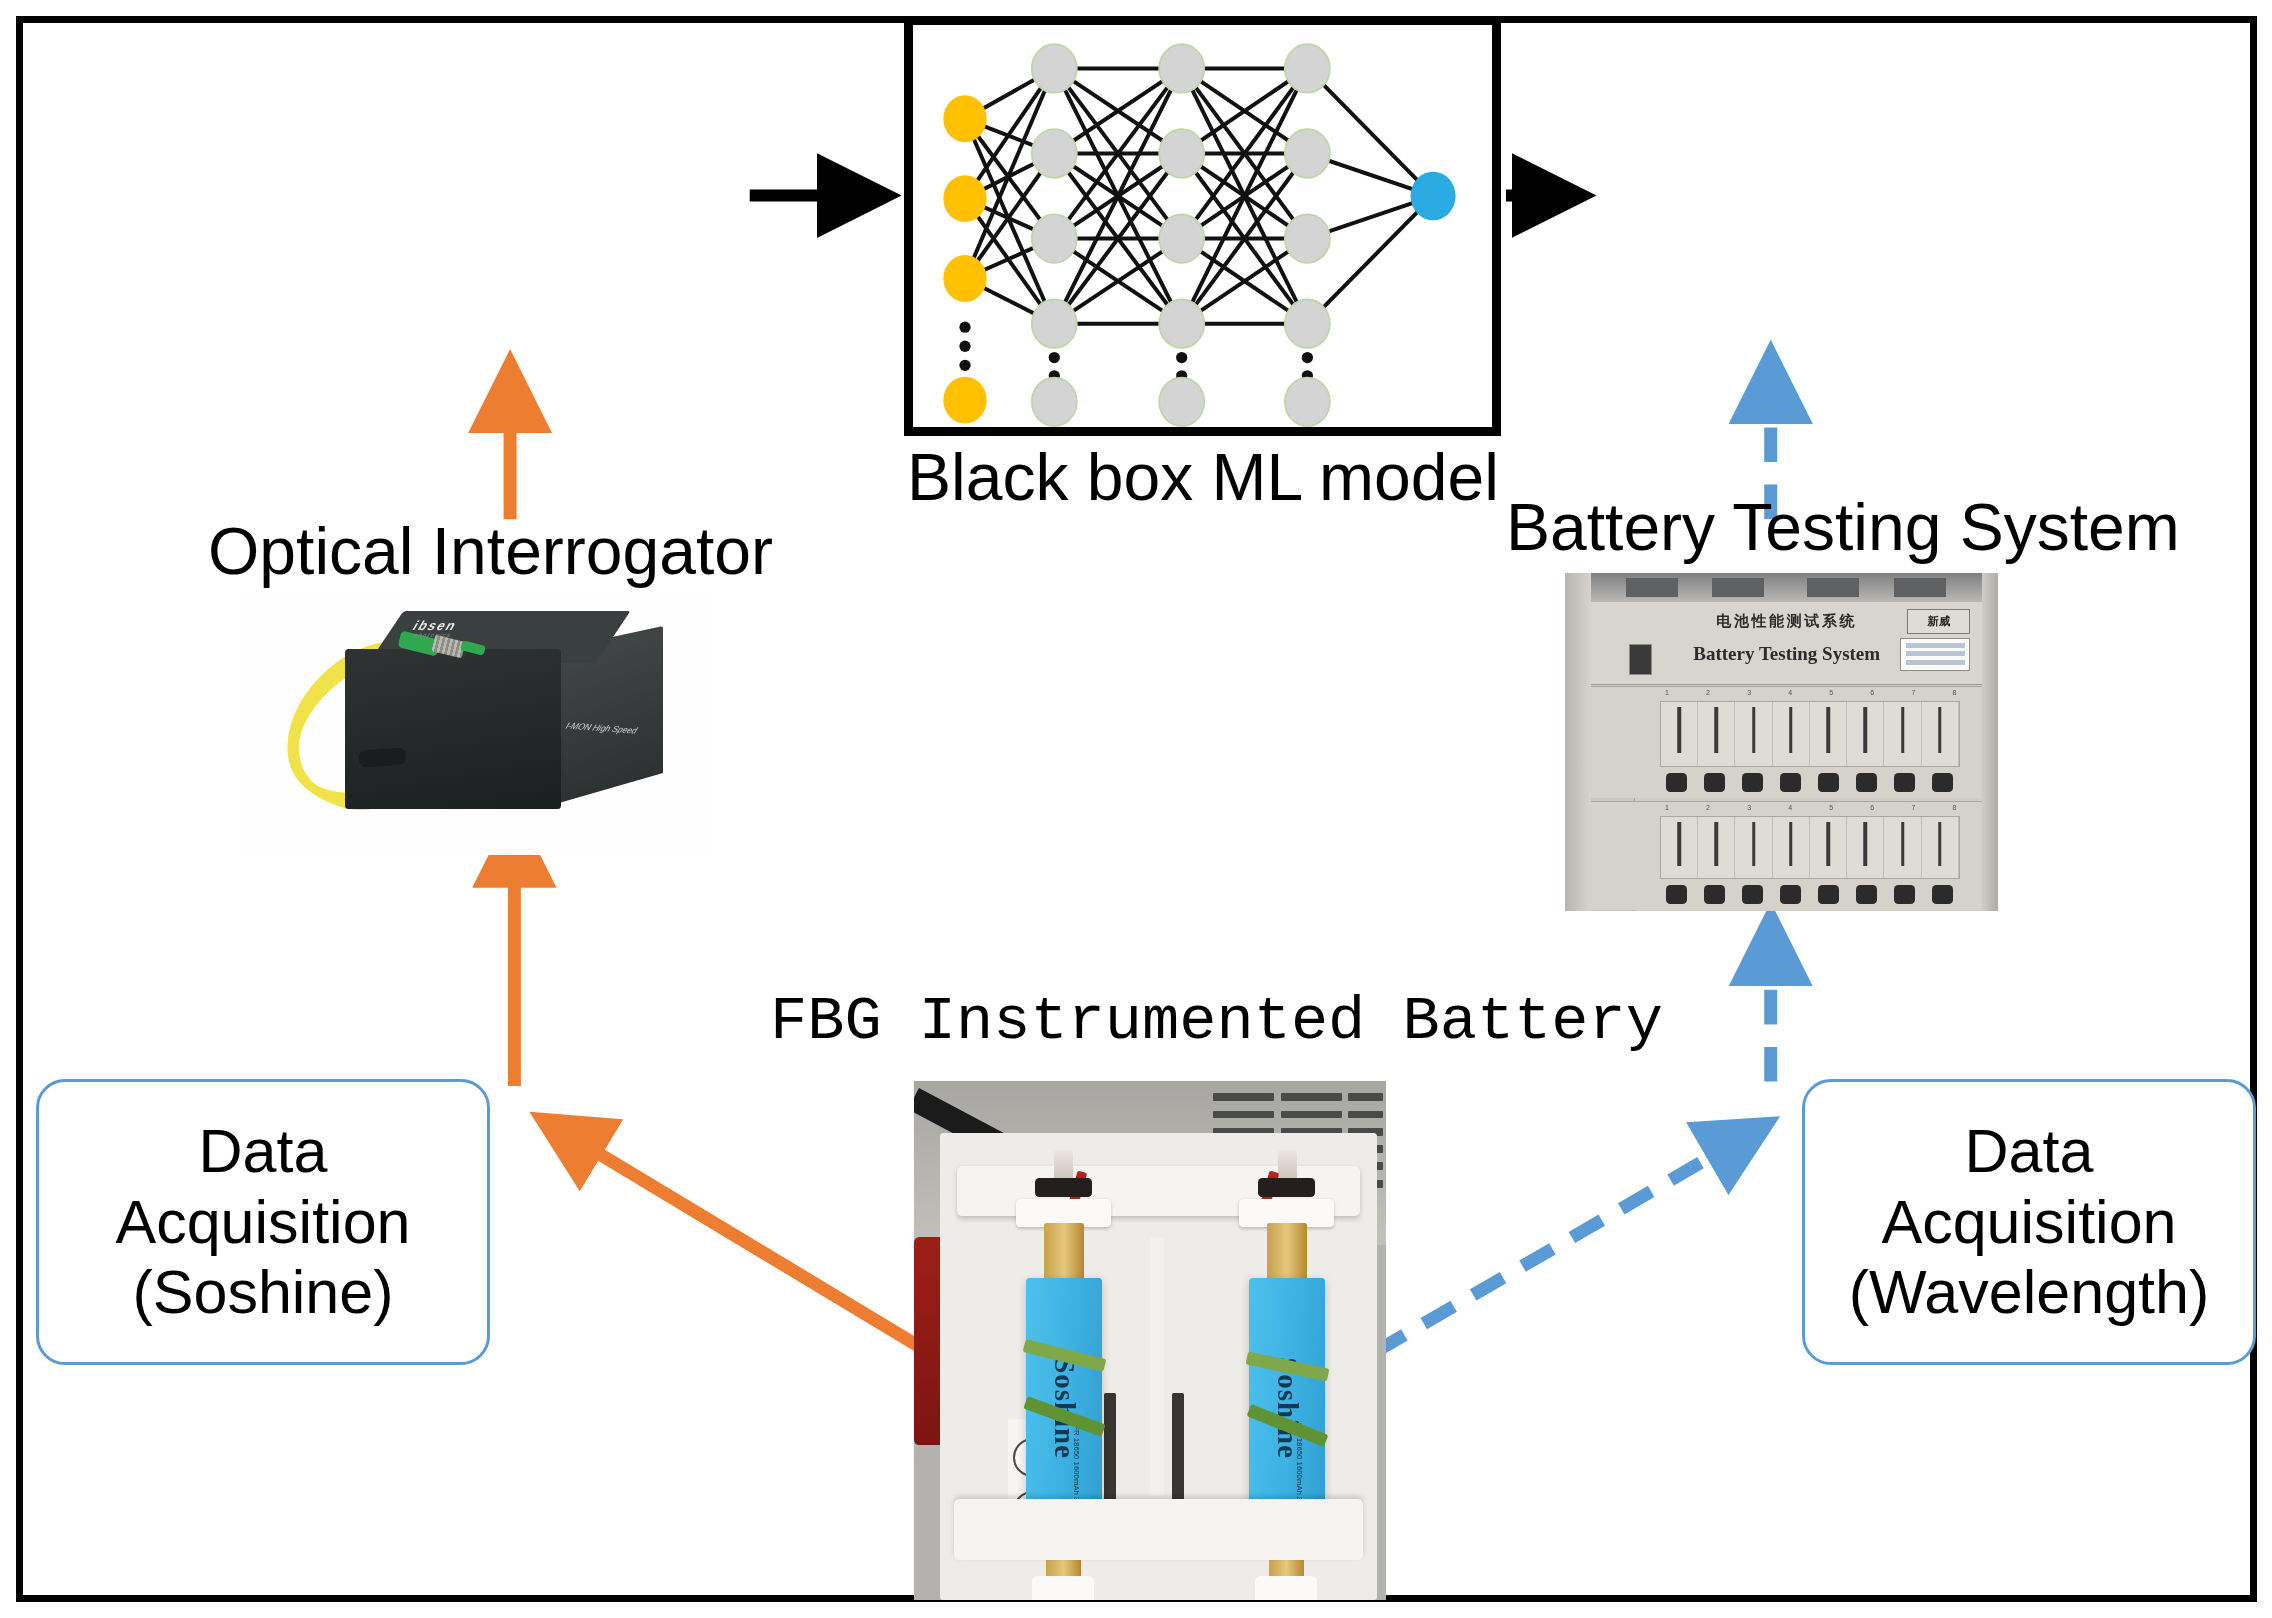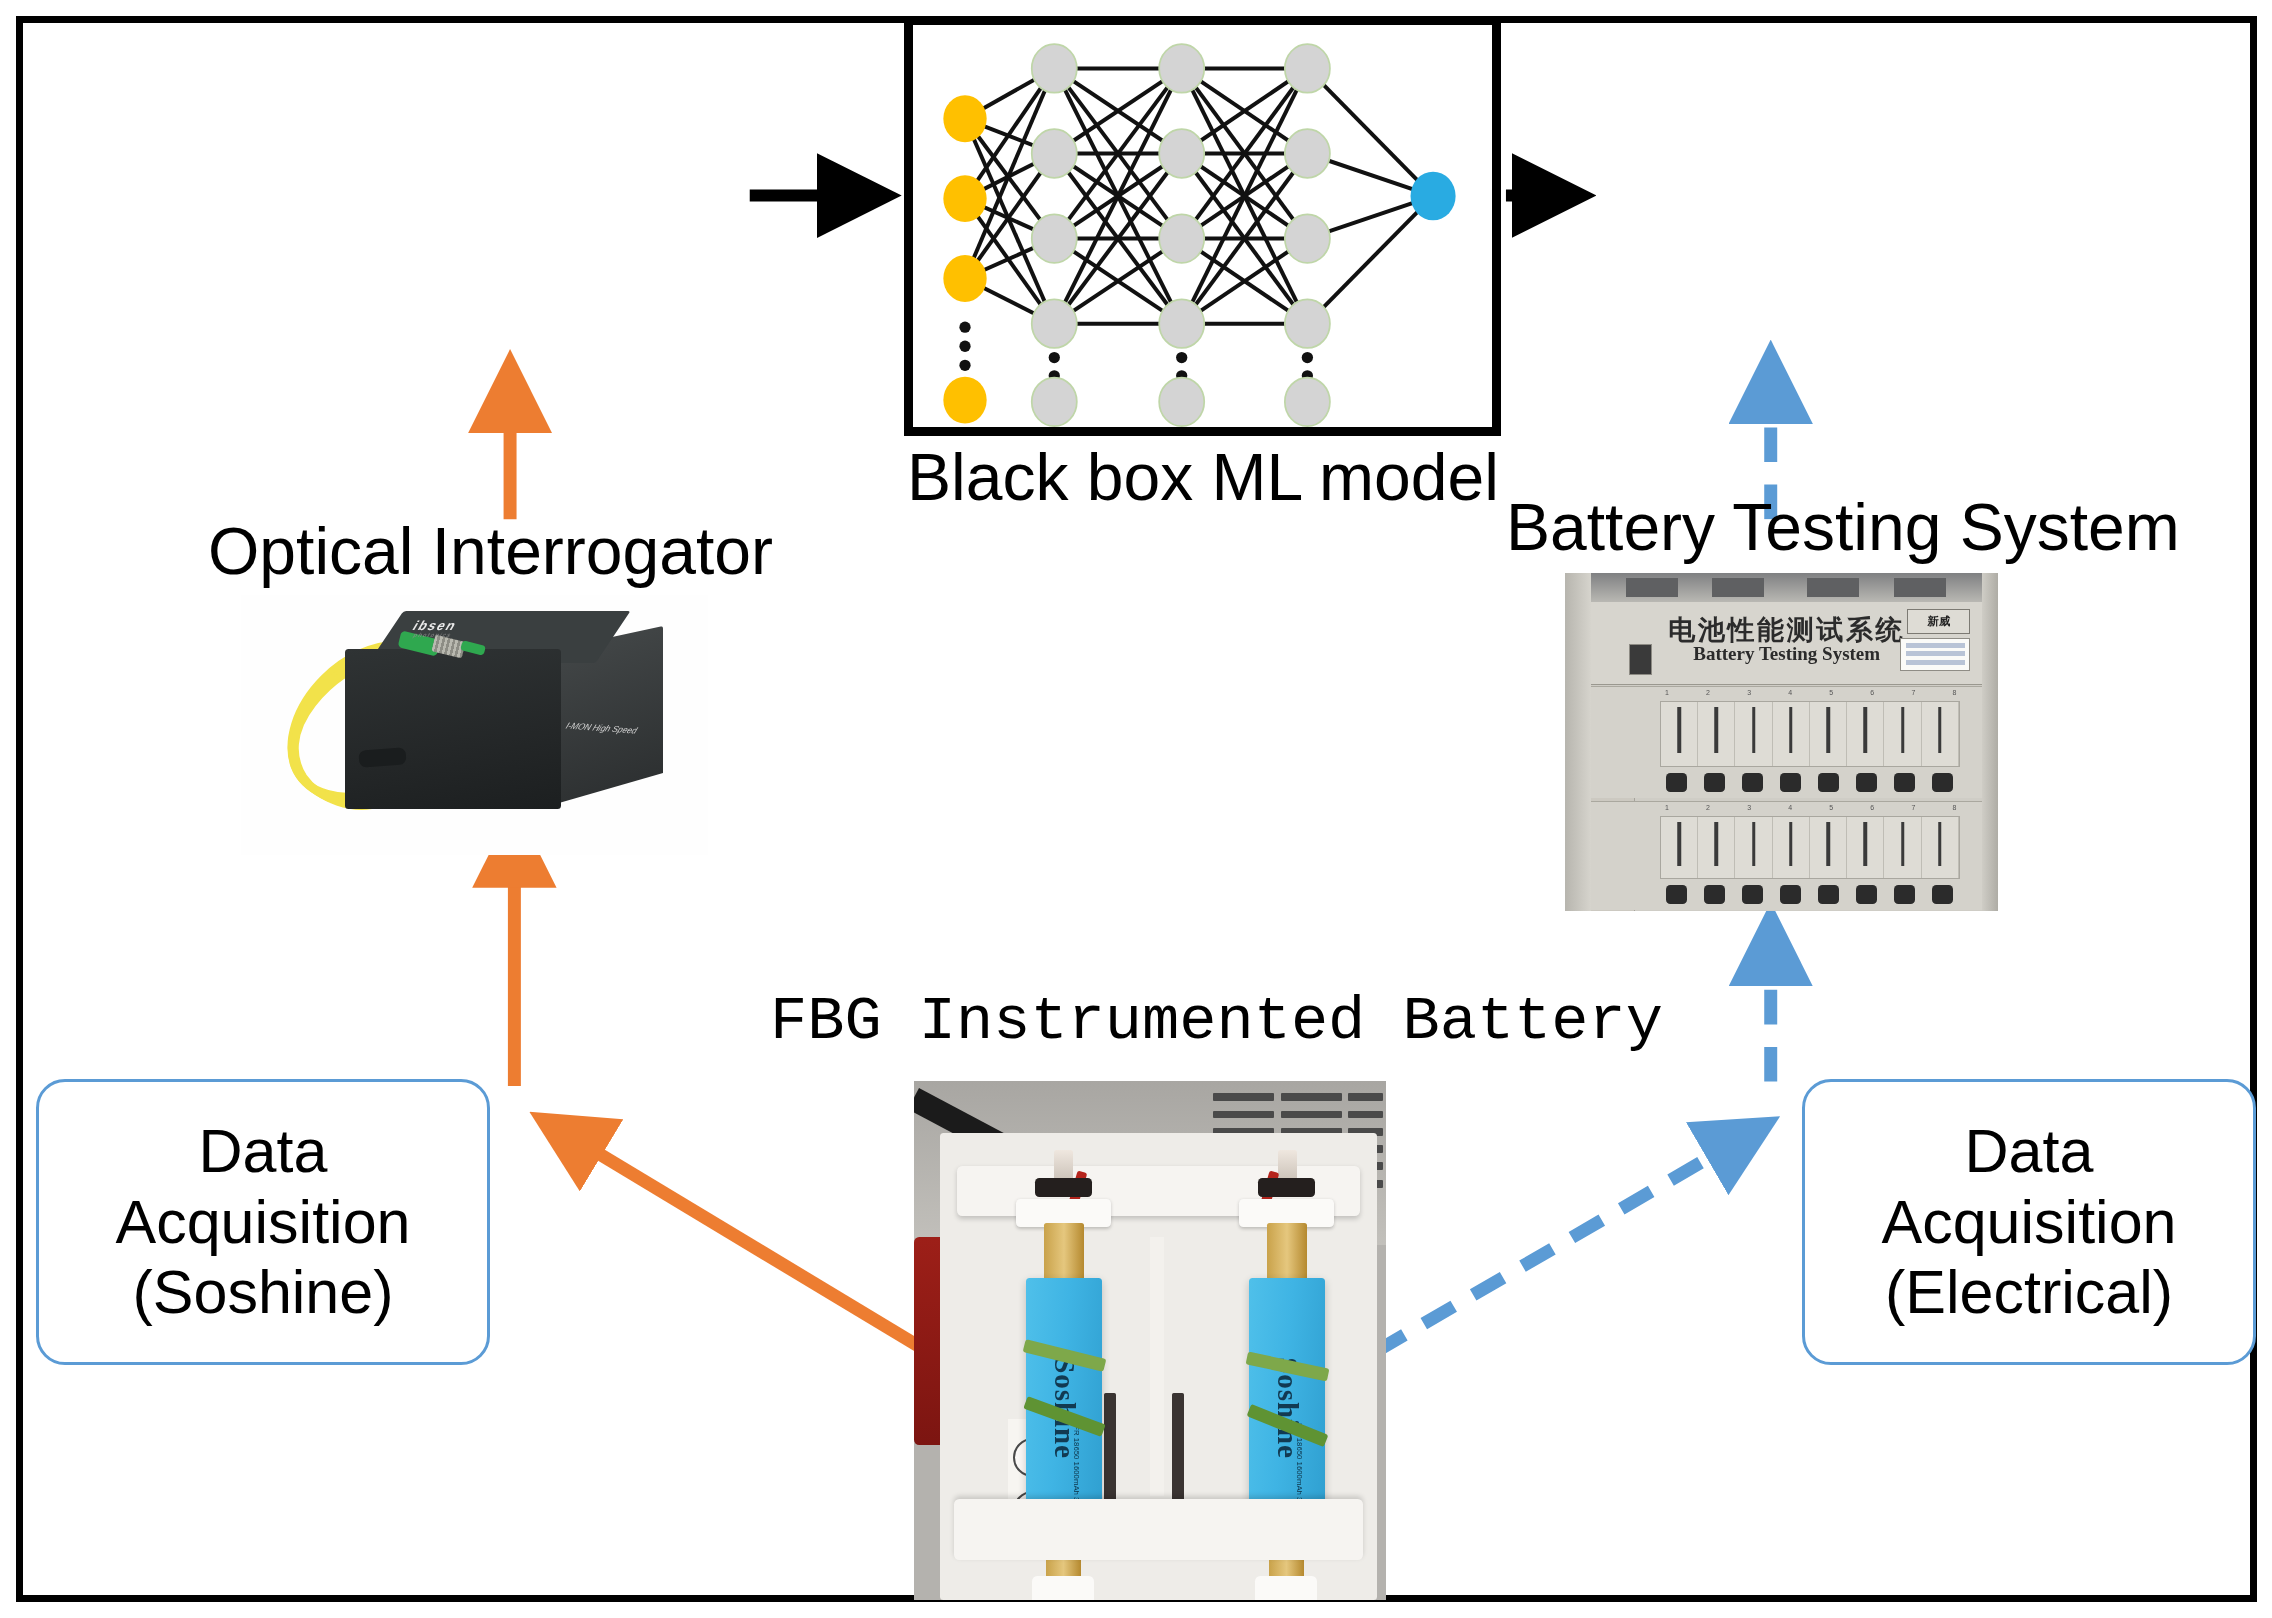--- a/index.html
+++ b/index.html
@@ -103,21 +103,21 @@
     background:linear-gradient(90deg,#b7b5ae,#d6d4cd);}
   .bts-rail-r{position:absolute;right:0;top:0;width:15.6px;height:100%;
     background:linear-gradient(270deg,#aeaca5,#cfcdc6);}
   .bts-topstrip{position:absolute;left:26px;top:0;right:15.6px;height:29px;
     background:linear-gradient(180deg,#7f8082,#b9b8b3);}
   .bts-topstrip .vent{position:absolute;top:5.2px;width:52px;height:19px;
     background:#5f6062;}
   .bts-header{position:absolute;left:26px;top:29px;right:15.6px;height:82px;
     background:#d7d5ce;border-bottom:1.7px solid #9a988f;}
   .bts-cn{position:absolute;left:50%;top:10.4px;transform:translateX(-50%);
-    font-size:27px;color:#2b2b2b;font-weight:bold;letter-spacing:2.6px;white-space:nowrap;}
+    font-size:15px;color:#2b2b2b;font-weight:bold;letter-spacing:2.6px;white-space:nowrap;}
   .bts-en{position:absolute;left:50%;top:41px;transform:translateX(-50%);
     font-family:"Liberation Serif",serif;font-size:19px;color:#2b2b2b;
     font-weight:bold;white-space:nowrap;}
   .bts-brand{position:absolute;right:12px;top:7px;width:61px;height:22.5px;
     border:0.9px solid #7c7a73;background:#dedcd5;font-size:11.3px;color:#1f1f1f;
     display:flex;align-items:center;justify-content:center;font-weight:bold;}
   .bts-tag{position:absolute;right:12px;top:36px;width:68px;height:31px;
     background:#fbfbf8;border:0.9px solid #8f8d86;}
   .bts-tag i{display:block;height:5.2px;margin:3.5px 4.3px;background:#b9c4d6;}
   .bts-switch{position:absolute;left:38px;top:42px;width:21px;height:29px;
@@ -260,21 +260,21 @@
       <div>Data</div>
       <div>Acquisition</div>
       <div>(Soshine)</div>
     </div>
   </div>
 
   <div class="rbox" id="box-daq-electrical">
     <div>
       <div>Data</div>
       <div>Acquisition</div>
-      <div>(Electrical)</div>
+      <div>(Wavelength)</div>
     </div>
   </div>
 
   <div id="ml-box">
     <svg id="ml-svg" viewBox="0 0 668 463" preserveAspectRatio="none">
       <g stroke="#111" stroke-width="4.6" fill="none">
 
         <line x1="60" y1="108" x2="163" y2="50"></line>
         <line x1="60" y1="108" x2="163" y2="148"></line>
         <line x1="60" y1="108" x2="163" y2="246"></line>

